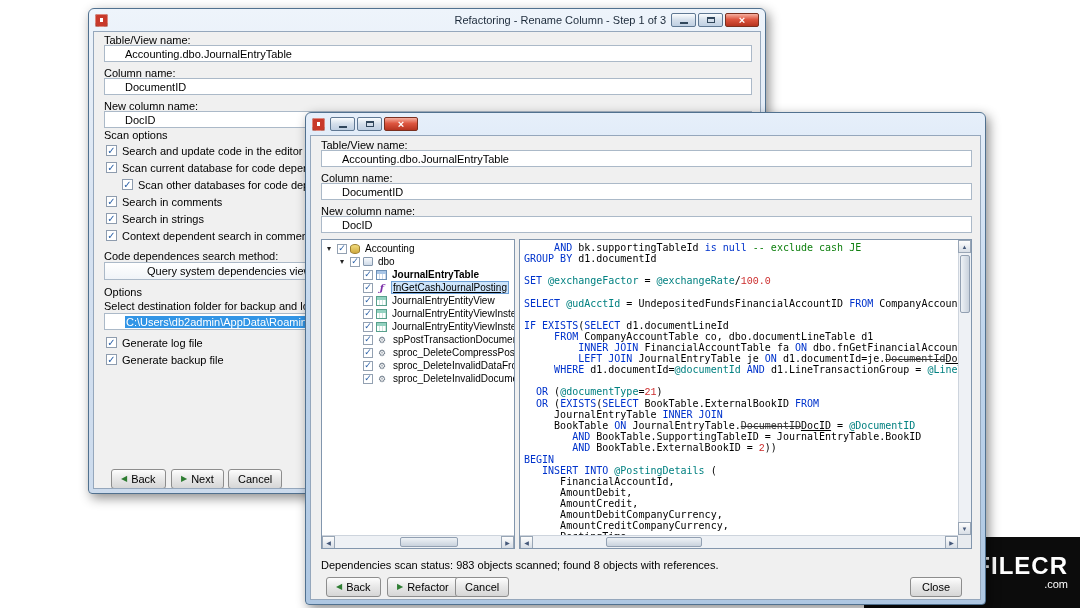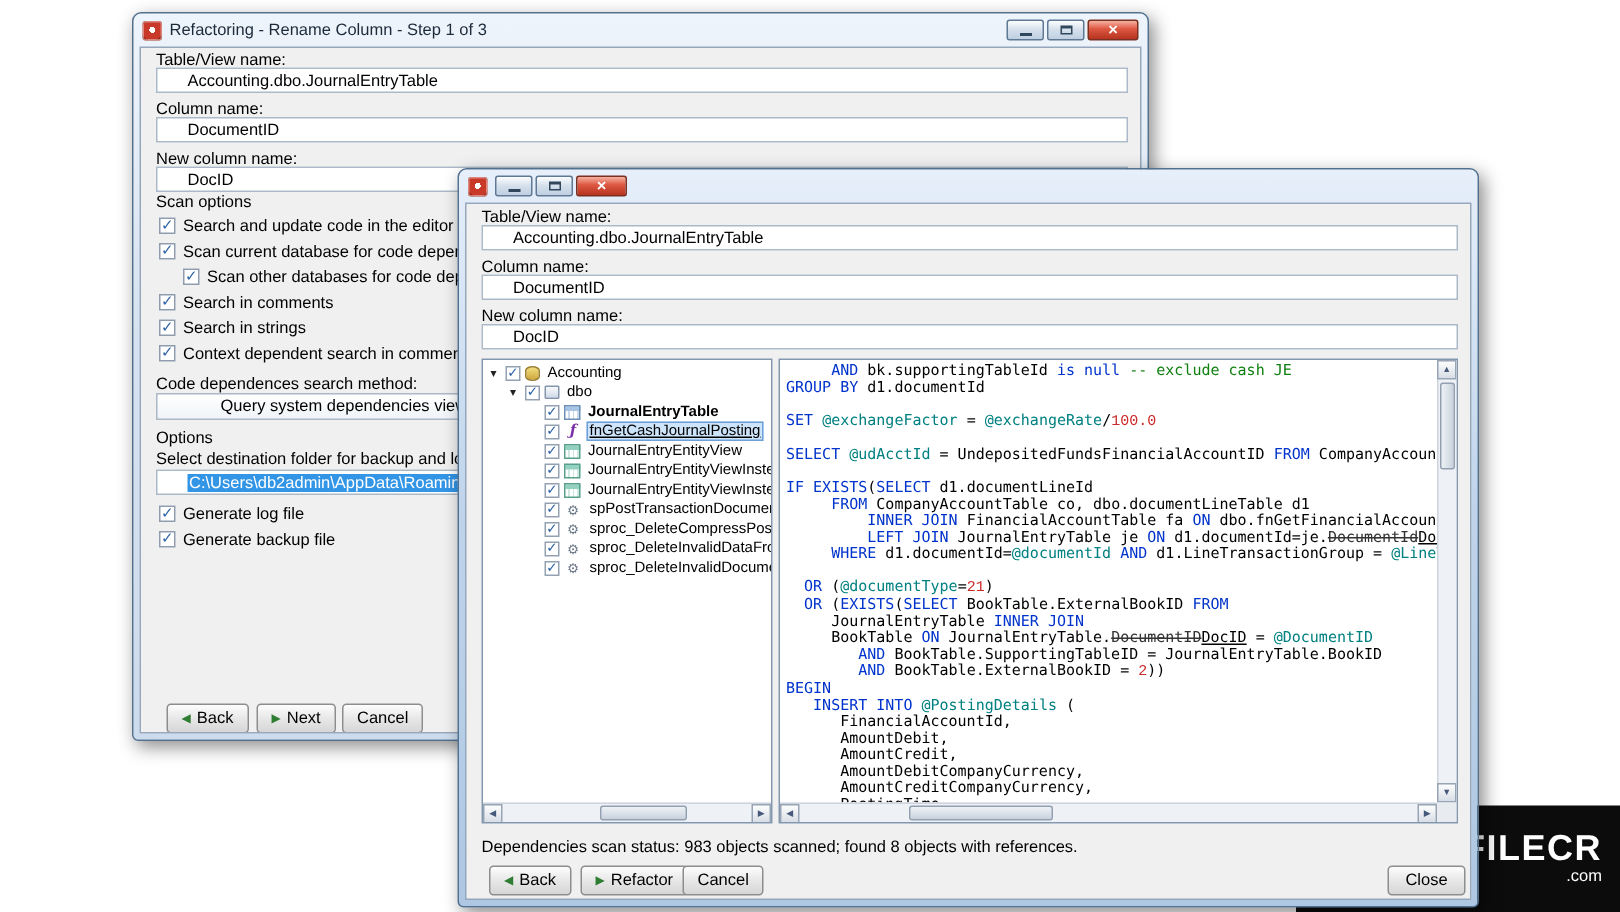--- a/index.html
+++ b/index.html
@@ -18,21 +18,21 @@
   .brand{color:#fff;font-weight:bold;font-size:24px;letter-spacing:1px;line-height:24px;}
   .tld{color:#fff;font-size:11px;line-height:13px;}
 
   
   .win{position:absolute;border:1px solid #51718f;border-radius:6px 6px 4px 4px;box-sizing:border-box;
        box-shadow:3px 4px 12px rgba(0,0,0,.45);}
   .win1{left:88px;top:8px;width:678px;height:486px;z-index:2;
         background:linear-gradient(180deg,#eef4fb,#d6e2f1 45%,#ccdbed);}
   .win2{left:305px;top:112px;width:681px;height:493px;z-index:3;
         background:linear-gradient(180deg,#e6effa,#c0d5ec 45%,#aec7e2);}
-  .titlebar{height:22px;display:flex;align-items:center;padding:0 6px;gap:5px;}
+  .titlebar{height:22px;display:flex;align-items:center;padding:0 6px;gap:5px;text-align:right;}
   .dlg-icon{width:13px;height:13px;border-radius:2px;flex:none;
             background:radial-gradient(circle at 50% 45%, #ffffff 0 2px, #c8392a 2px 7px, #9c2516 7px);
             box-shadow:inset 0 0 0 1px rgba(255,255,255,.4);}
   .title{font-size:11px;color:#1c2a3a;flex:1;white-space:nowrap;overflow:hidden;}
   .winbtns{display:flex;gap:2px;align-items:center;}
   .wb{width:25px;height:14px;border:1px solid #5f7893;border-radius:2px;box-sizing:border-box;
       background:linear-gradient(#fbfdfe,#d4dfeb 50%,#bfd0e2);display:flex;align-items:center;justify-content:center;}
   .wb .minbar{width:8px;height:2px;background:#31475c;display:block;margin-top:5px;}
   .wb .maxbox{width:8px;height:6px;border:2px solid #31475c;border-width:2px 1px 1px 1px;display:block;box-sizing:border-box;background:#fff0;}
   .wb.close{width:34px;color:#fff;font-size:11px;font-weight:bold;line-height:1;
@@ -334,19 +334,19 @@
           <span class="arr">◀</span>
           <span>Back</span>
         </button>
       <button class="btn" style="top:441px;left:76px">
           <span class="arr">▶</span>
           <span>Refactor</span>
         </button>
       <button class="btn" style="top:441px;left:144px">
           <span>Cancel</span>
         </button>
-      <button class="btn" style="top:441px;right:3px;width:42px">
+      <button class="btn" style="top:441px;right:18px;width:42px">
           <span>Close</span>
         </button>
     </div>
   </div>
 
 </div>
 
 </body></html>

